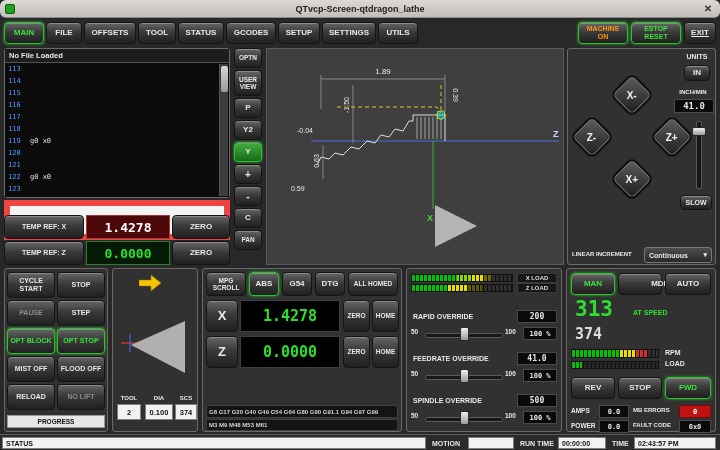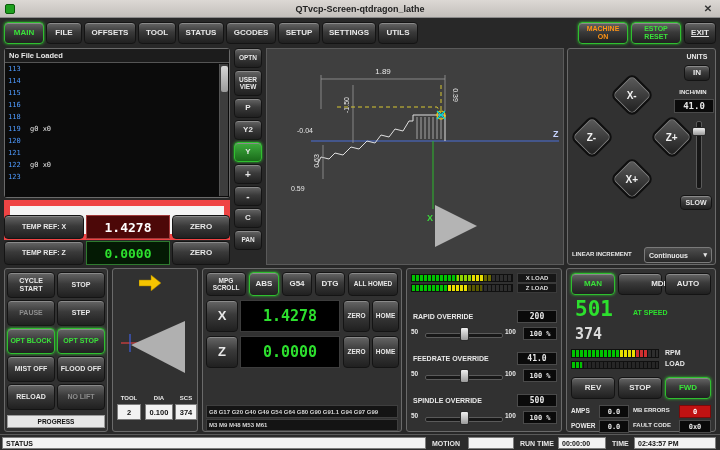--- a/index.html
+++ b/index.html
@@ -2,21 +2,21 @@
 <html><head>
 <meta charset="utf-8">
 <style>
   html,body{margin:0;padding:0;background:#555;}
   #app{position:relative;width:720px;height:450px;background:#282828;overflow:hidden;
        font-family:"Liberation Sans",sans-serif;color:#e8e8e8;}
   .abs{position:absolute;box-sizing:border-box;}
   
   .titlebar{left:0;top:0;width:720px;height:18px;background:linear-gradient(#dcd8d4,#c3bfbb);
             border-bottom:1px solid #8a8a8a;color:#222;font-size:9px;font-weight:bold;
-            display:flex;align-items:center;justify-content:center;}
+            display:flex;align-items:center;justify-content:center;border-radius:6px;}
   .appicon{left:5px;top:4px;width:10px;height:10px;background:#1fa01f;border:1px solid #0a5a0a;border-radius:2px;}
   .closebtn{right:4px;top:1px;width:16px;height:15px;color:#333;font-size:10px;font-weight:bold;
             display:flex;align-items:center;justify-content:center;cursor:default;}
   
   .btn{background:linear-gradient(180deg,#666 0%,#3a3a3a 45%,#202020 100%);
        border:1px solid #141414;box-shadow:inset 0 1px 0 #8a8a8a;border-radius:4px;
        color:#e8e8e8;font-size:8px;font-weight:bold;display:flex;align-items:center;
        justify-content:center;text-align:center;line-height:1.1;padding:0 2px;box-sizing:border-box;}
   .btn.green{color:#3ae23a;}
   .btn.gborder{border:1px solid #2fbf2f;box-shadow:0 0 3px #2fbf2f,inset 0 1px 0 #8a8a8a;}
@@ -104,20 +104,21 @@
     <div class="abs gbody" style="left:0;top:14px;width:224px;height:134px;">
 
         <div class="gline"><span class="gnum">113</span><span class="gtxt"></span></div>
 
         <div class="gline"><span class="gnum">114</span><span class="gtxt"></span></div>
 
         <div class="gline"><span class="gnum">115</span><span class="gtxt"></span></div>
 
         <div class="gline"><span class="gnum">116</span><span class="gtxt"></span></div>
 
+        <div class="gline"><span class="gnum">117</span><span class="gtxt"></span></div>
 
         <div class="gline"><span class="gnum">118</span><span class="gtxt"></span></div>
 
         <div class="gline"><span class="gnum">119</span><span class="gtxt">g0 x0</span></div>
 
         <div class="gline"><span class="gnum">120</span><span class="gtxt"></span></div>
 
         <div class="gline"><span class="gnum">121</span><span class="gtxt"></span></div>
 
         <div class="gline"><span class="gnum">122</span><span class="gtxt">g0 x0</span></div>
@@ -305,21 +306,21 @@
     <div class="abs shandle" style="left:53px;top:142px;width:9px;height:14px;"></div>
     <div class="abs tinylbl" style="left:98px;top:143px;font-size:6.5px;">100</div>
     <div class="abs valdark" style="left:116px;top:142px;width:34px;height:13px;font-size:7px;">100 %</div>
   </div>
 
   <div class="abs panel" style="left:566px;top:268px;width:150px;height:164px;">
     <div class="abs btn green gborder" style="left:4px;top:4px;width:44px;height:22px;">MAN</div>
     <div class="abs btn" style="left:51px;top:4px;width:44px;height:22px;padding-left:39px;">MDI</div>
     <div class="abs btn" style="left:98px;top:4px;width:46px;height:22px;">AUTO</div>
 
-    <div class="abs bigspeed" style="left:8px;top:28px;">501</div>
+    <div class="abs bigspeed" style="left:8px;top:28px;">313</div>
     <div class="abs tinylbl" style="left:66px;top:40px;color:#2de02e;font-size:7px;">AT SPEED</div>
     <div class="abs cmdspeed" style="left:8px;top:56px;">374</div>
 
     <div class="abs meter segrpm" style="left:4px;top:80px;width:88px;height:9px;"></div>
     <div class="abs tinylbl" style="left:98px;top:80px;font-size:7px;">RPM</div>
     <div class="abs meter segload" style="left:4px;top:92px;width:88px;height:8px;"></div>
     <div class="abs tinylbl" style="left:98px;top:91px;font-size:7px;">LOAD</div>
 
     <div class="abs btn" style="left:4px;top:108px;width:44px;height:22px;">REV</div>
     <div class="abs btn" style="left:51px;top:108px;width:44px;height:22px;">STOP</div>

